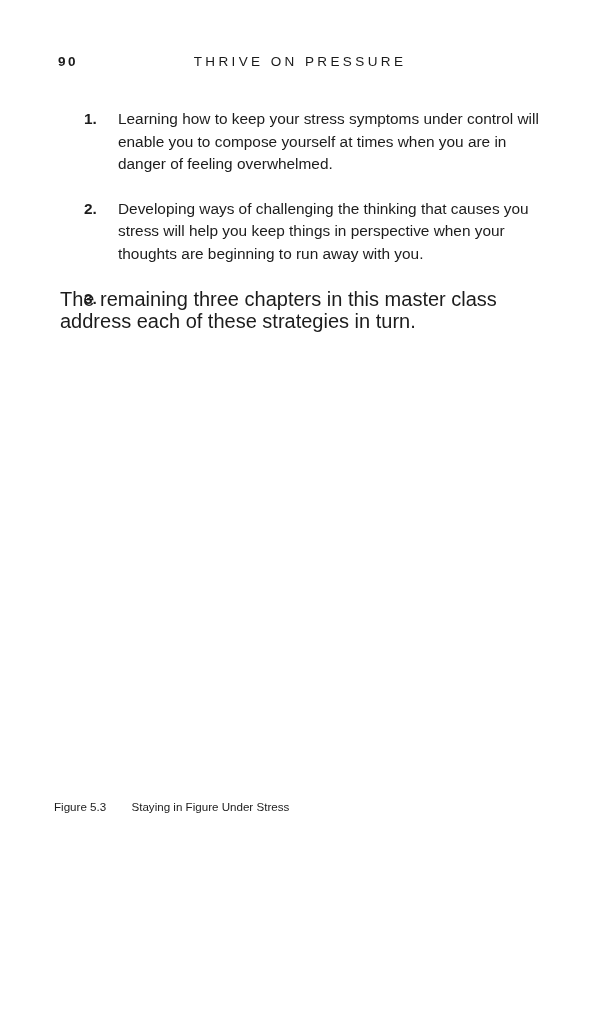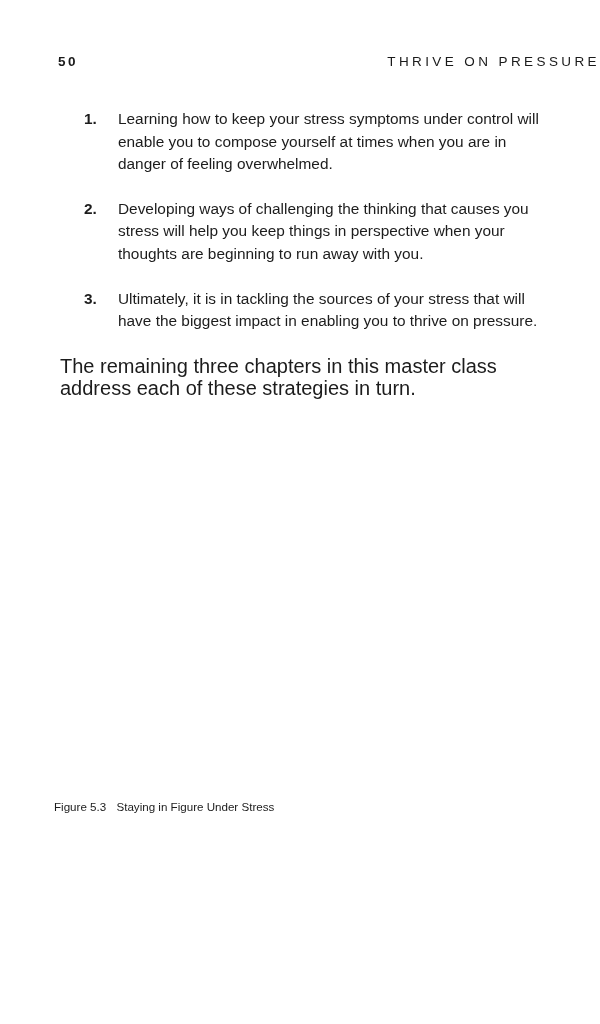--- a/index.html
+++ b/index.html
@@ -31,21 +31,21 @@
     font-size: 13.5px;
     font-weight: 700;
     letter-spacing: 2.5px;
     color: #1a1a1a;
   }
   .book-title {
     position: absolute;
     left: 0;
     top: 0;
     width: 600px;
-    text-align: right;
+    text-align: center;
     font-size: 13.5px;
     letter-spacing: 3.4px;
     color: #1a1a1a;
   }
 
   
   .prose {
     position: absolute;
     left: 60px;
     top: 108px;
@@ -99,43 +99,42 @@
     top: 0;
   }
 
   .caption {
     position: absolute;
     left: 54px;
     top: 800px;
     font-size: 11.6px;
     color: #1c1c1c;
   }
-  .caption .cap-num { margin-right: 7px; }
+  .caption .cap-num { margin-right: 22px; }
 </style>
 </head>
 <body>
 
 <div class="running-head">
-  <span class="folio">50</span>
+  <span class="folio">90</span>
   <span class="book-title">THRIVE ON PRESSURE</span>
 </div>
 
 <div class="prose">
   <ol class="numlist">
     <li>
       <span class="marker">1.</span>
       <span>Learning how to keep your stress symptoms under control will enable you to compose yourself at times when you are in danger of feeling overwhelmed.</span>
     </li>
     <li>
       <span class="marker">2.</span>
       <span>Developing ways of challenging the thinking that causes you stress will help you keep things in perspective when your thoughts are beginning to run away with you.</span>
     </li>
     <li>
       <span class="marker">3.</span>
-      <span>Ultimately, it is in tackling the sources of your stress that will have the biggest impact in enabling you to thrive on pressure.</span>
     </li>
   </ol>
   <p class="closing">The remaining three chapters in this master class address each of these strategies in turn.</p>
 </div>
 
 <div class="figure">
 
   <div class="fig-canvas">
 
     <svg width="600" height="290" viewBox="0 0 600 290">

